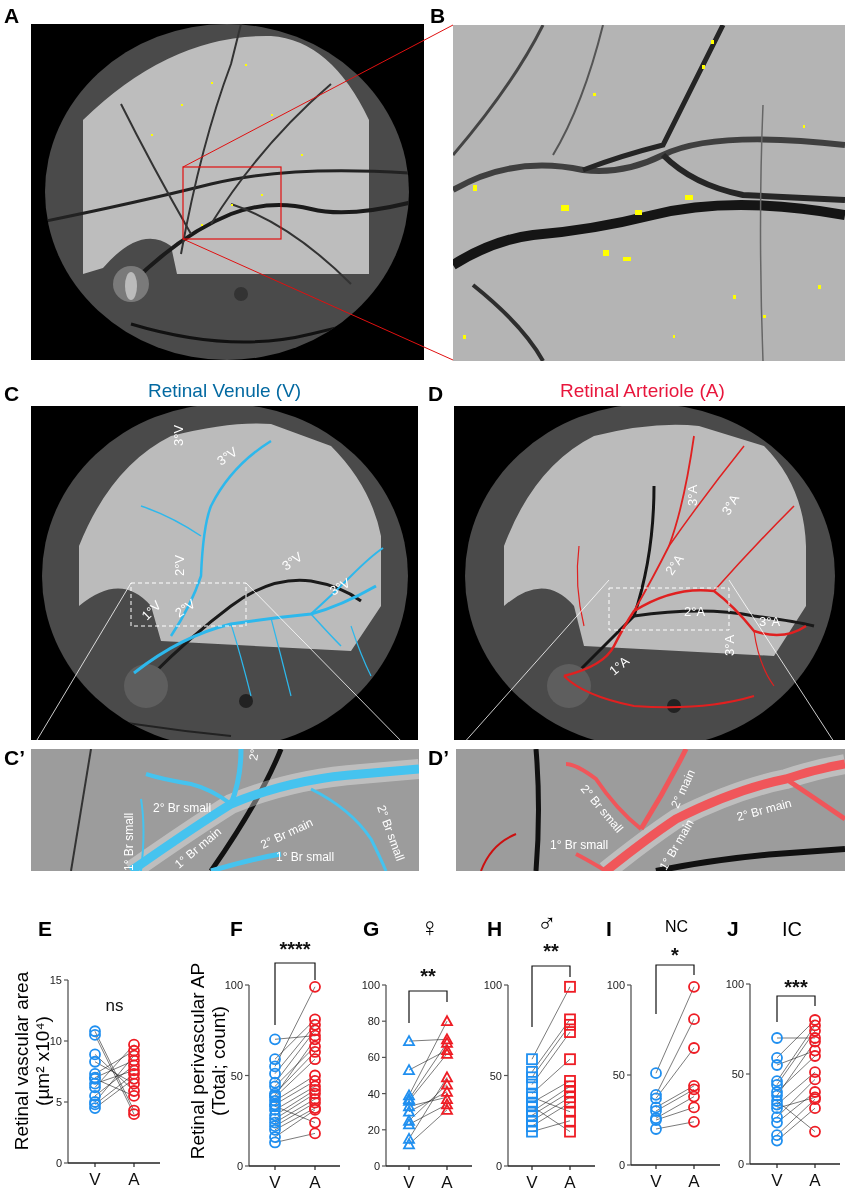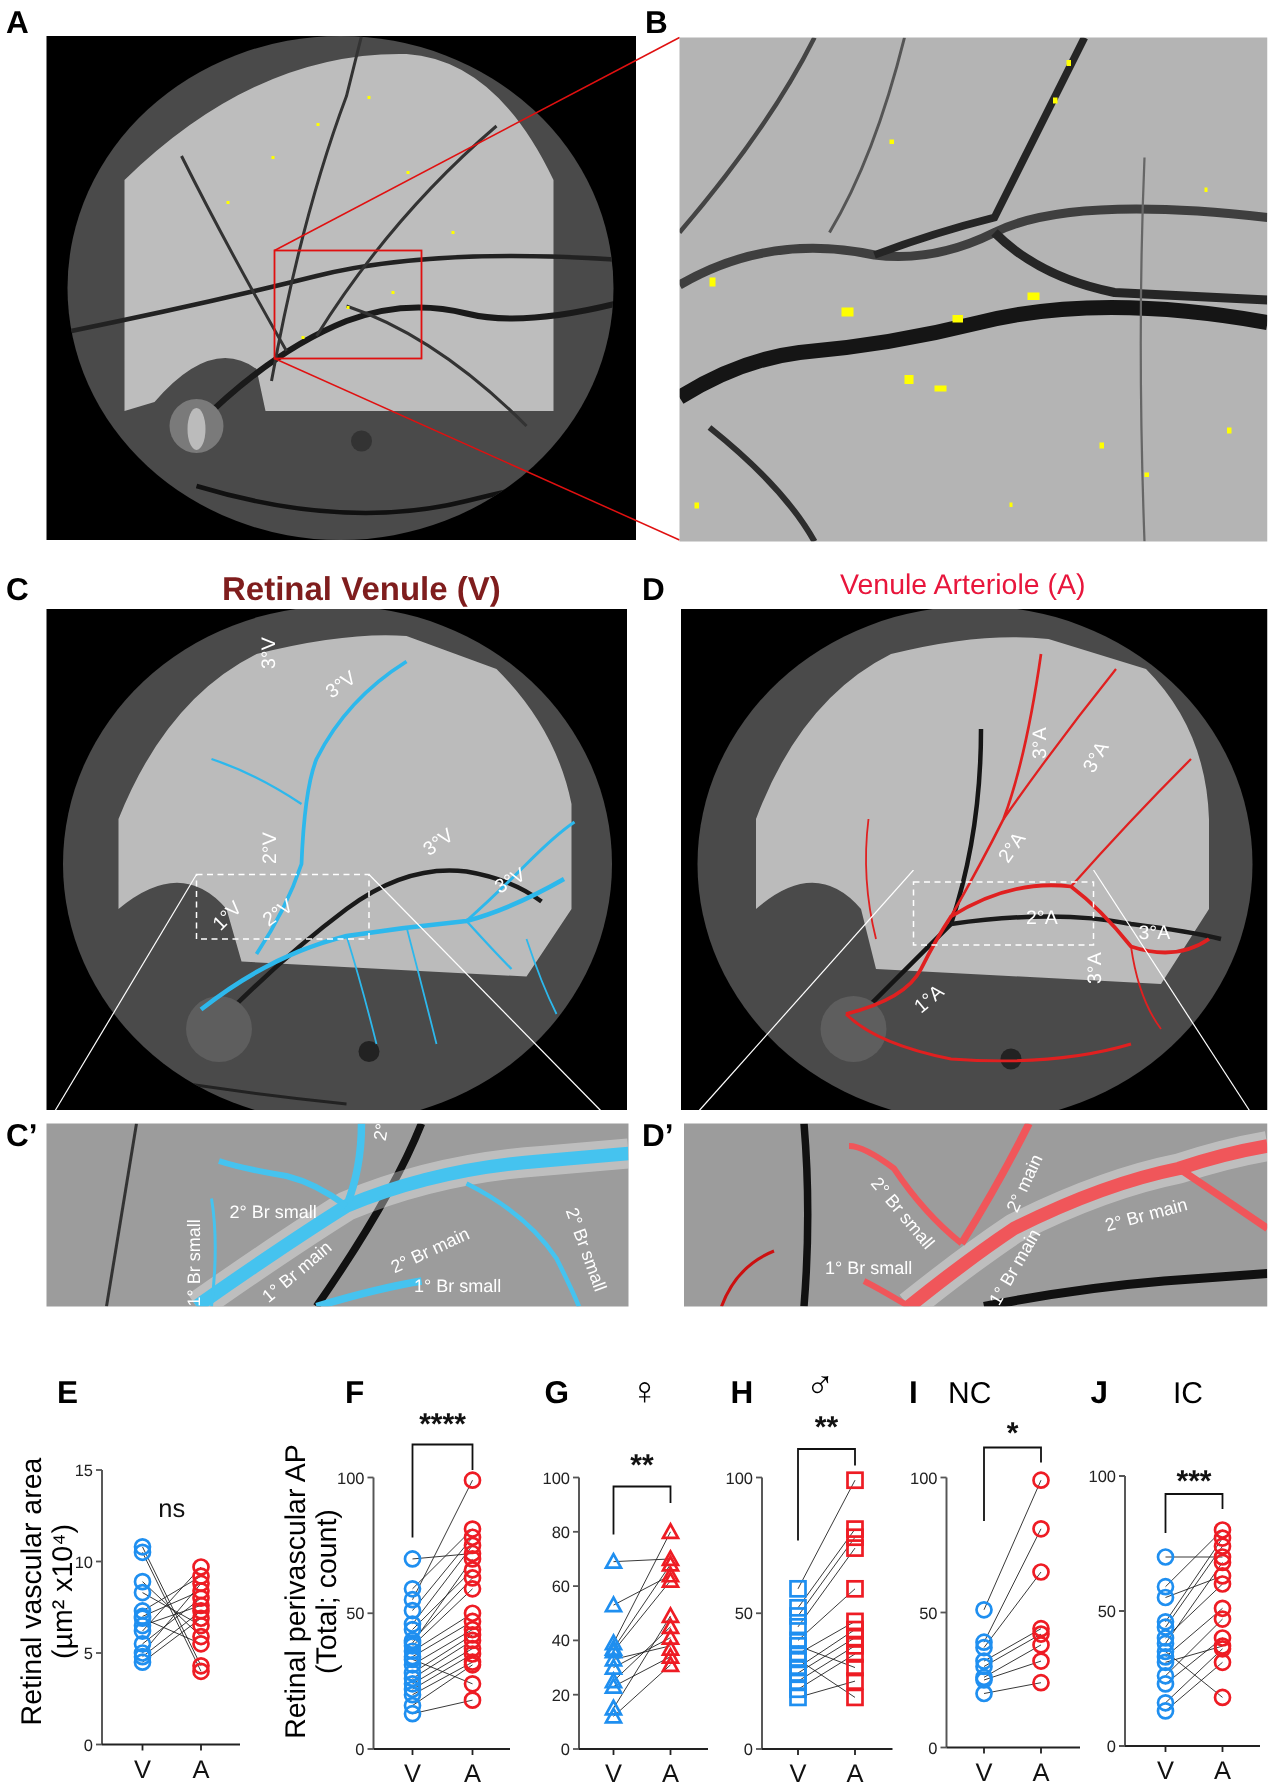--- a/index.html
+++ b/index.html
@@ -1,20 +1,20 @@
 <!DOCTYPE html>
 <html><head>
 <meta charset="utf-8">
 <style>
   html, body { margin: 0; padding: 0; background: #ffffff; }
   body { width: 845px; height: 1191px; position: relative; overflow: hidden; font-family: "Liberation Sans", sans-serif; color: #000; }
   .abs { position: absolute; }
   .panel-letter { position: absolute; font-weight: bold; font-size: 21px; font-family: "Liberation Sans", sans-serif; }
   .img-panel { position: absolute; background: #000; overflow: hidden; }
-  .title-v { position: absolute; font-size: 22px; color: #7f1d1d; font-weight: bold; }
+  .title-v { position: absolute; font-size: 19px; color: #0369a1; }
   .title-a { position: absolute; font-size: 19px; color: #e8163c; }
   svg text { font-family: "Liberation Sans", sans-serif; }
   .chart-svg { position: absolute; left: 0; top: 0; }
 </style>
 </head>
 <body>
 
 <div class="panel-letter" style="left:4px; top:4px;">A</div>
 <div class="img-panel" style="left:31px; top:24px; width:393px; height:336px;">
   <svg width="393" height="336" viewBox="0 0 393 336">
@@ -122,21 +122,21 @@
       <text x="153" y="170" transform="rotate(-90 153 170)">2°V</text>
       <text x="255" y="165" transform="rotate(-35 255 165)">3°V</text>
       <text x="302" y="190" transform="rotate(-30 302 190)">3°V</text>
       <text x="116" y="215" transform="rotate(-45 116 215)">1°V</text>
       <text x="148" y="212" transform="rotate(-35 148 212)">2°V</text>
     </g>
   </svg>
 </div>
 
 <div class="panel-letter" style="left:428px; top:382px;">D</div>
-<div class="title-a" style="left:560px; top:380px;">Venule Arteriole (A)</div>
+<div class="title-a" style="left:560px; top:380px;">Retinal Arteriole (A)</div>
 <div class="img-panel" style="left:454px; top:406px; width:391px; height:334px;">
   <svg width="391" height="334">
     <defs>
         <clipPath id="clipD">
           <ellipse cx="196" cy="170" rx="185" ry="172"></ellipse>
         </clipPath>
       </defs>
     <ellipse cx="196" cy="170" rx="185" ry="172" fill="#4a4a4a"></ellipse>
     <g clip-path="url(#clipD)">
       <path d="M50,140 Q80,60 140,30 Q200,15 245,20 L310,40 Q350,80 352,140 L352,200 L320,250 L130,240 L120,200 Q90,165 50,200 Z" fill="#bbbbbb"></path>
@@ -222,21 +222,21 @@
 
 <div class="panel-letter" style="left:38px; top:917px;">E</div>
 <div class="panel-letter" style="left:230px; top:917px;">F</div>
 <div class="panel-letter" style="left:363px; top:917px;">G</div>
 <div class="panel-letter" style="left:487px; top:917px;">H</div>
 <div class="panel-letter" style="left:606px; top:917px;">I</div>
 <div class="panel-letter" style="left:727px; top:917px;">J</div>
 
 <div class="abs" style="left:420px; top:914px; font-size:26px; line-height:1;">♀</div>
 <div class="abs" style="left:537px; top:910px; font-size:26px; line-height:1;">♂</div>
-<div class="abs" style="left:632px; top:918px; font-size:20px;">NC</div>
+<div class="abs" style="left:665px; top:918px; font-size:16px;">NC</div>
 <div class="abs" style="left:782px; top:918px; font-size:20px;">IC</div>
 
 <div class="abs" style="left:-68px; top:1040px; width:200px; transform:rotate(-90deg); transform-origin:center; text-align:center; font-size:19px; line-height:21px;">
   <div>Retinal vascular area</div>
   <div>(µm² x10⁴)</div>
 </div>
 <div class="abs" style="left:98px; top:1040px; width:220px; transform:rotate(-90deg); transform-origin:center; text-align:center; font-size:19px; line-height:21px;">
   <div>Retinal perivascular AP</div>
   <div>(Total; count)</div>
 </div>

